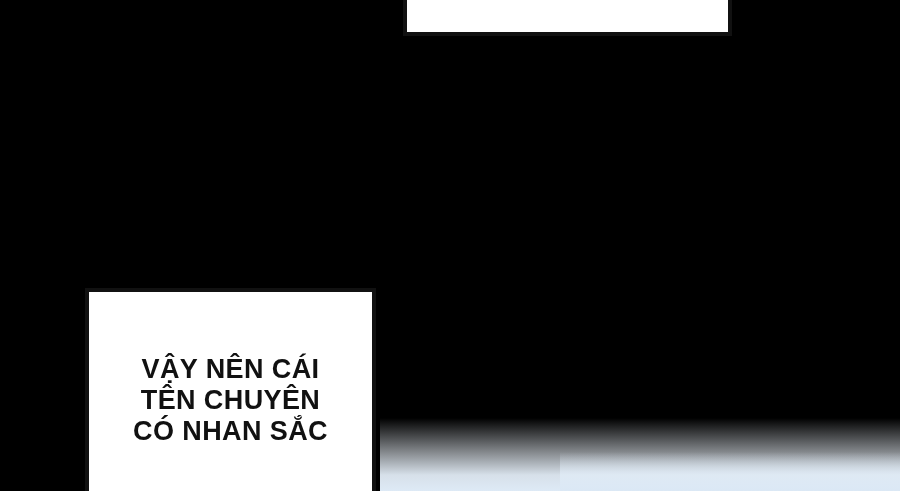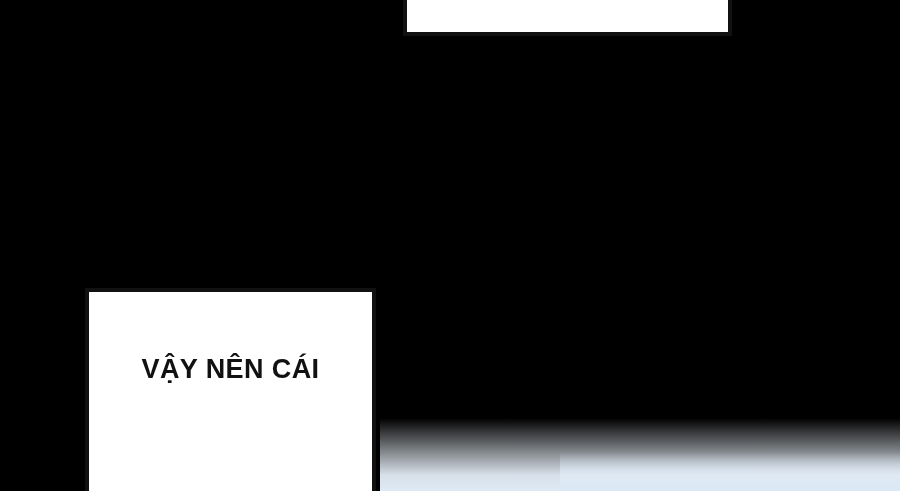--- a/index.html
+++ b/index.html
@@ -113,17 +113,19 @@
   <div class="bg-haze-2"></div>
 
   <div class="panel" id="panel-top">
     <div class="panel-inner"></div>
   </div>
 
   <div class="panel" id="panel-bottom">
     <div class="panel-inner">
       <div class="dialogue">
         <span class="line">VẬY NÊN CÁI</span>
+        <span class="line">TÊN CHUYÊN</span>
+        <span class="line">CÓ NHAN SẮC</span>
       </div>
     </div>
   </div>
 
 </div>
 
 </body></html>

